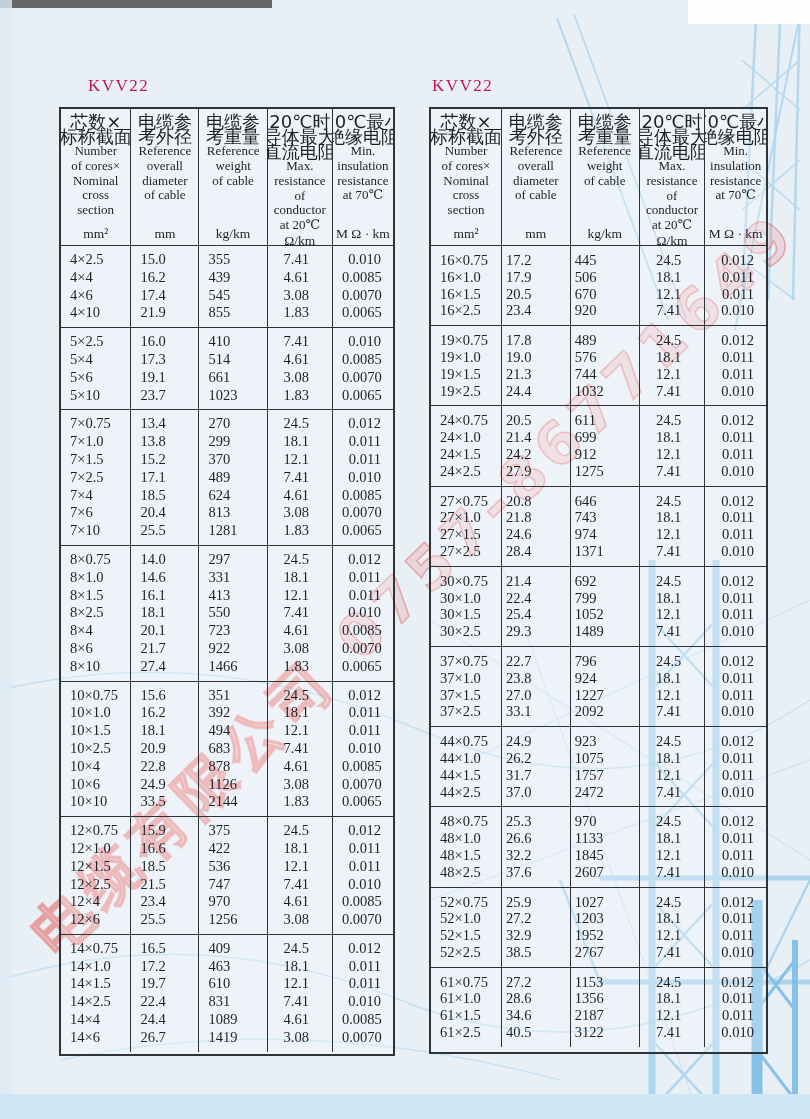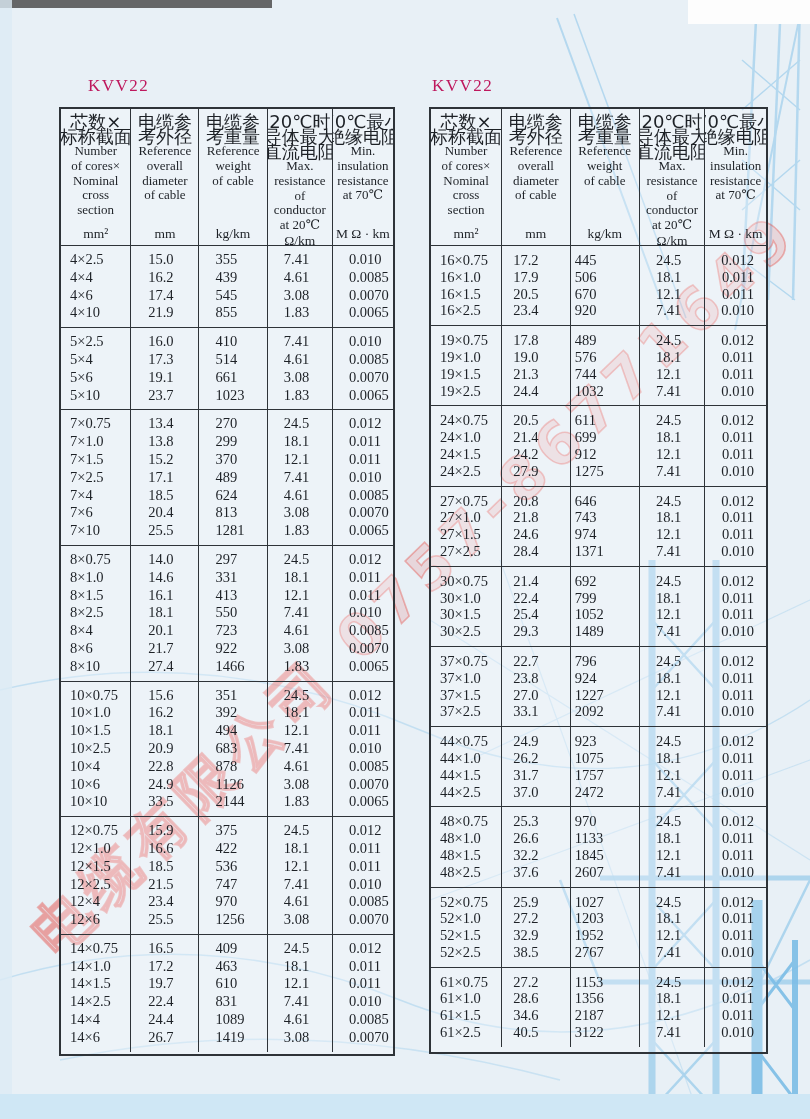--- a/index.html
+++ b/index.html
@@ -49,24 +49,24 @@
   .hdr-en{font-size:13px;line-height:14.8px;white-space:nowrap;}
   .hdr-spacer{flex:1;}
   .hdr-unit{font-size:13.5px;line-height:16px;padding-bottom:3px;white-space:nowrap;text-align:right;}
   .grp-row{border-bottom:1.5px solid #2e3338;}
   .grp-row:last-child{border-bottom:none;}
   .grp-cell{
     border-right:1.5px solid #2e3338;
     box-sizing:border-box;white-space:pre-line;
     font-size:14.5px;
   }
-  .left-table .grp-cell{padding:5px 16px;line-height:17.8px;}
+  .left-table .grp-cell{padding:5px 9px;line-height:17.8px;}
   .right-table .grp-cell{padding:6px 4px;line-height:16.8px;}
   .grp-cell.c0{text-align:left;padding-left:9px;}
-  .grp-cell.c1{text-align:center;padding-right:24px;}
+  .grp-cell.c1{text-align:left;padding-right:24px;}
   .grp-cell.c2{text-align:left;padding-right:20px;}
   .grp-cell.c3{text-align:right;padding-right:23px;}
   .grp-cell.c4{text-align:right;padding-right:12px;}
 </style>
 </head>
 <body>
 
 <div class="page">
 
   <svg class="bg-art" viewBox="0 0 810 1119" xmlns="http://www.w3.org/2000/svg">

